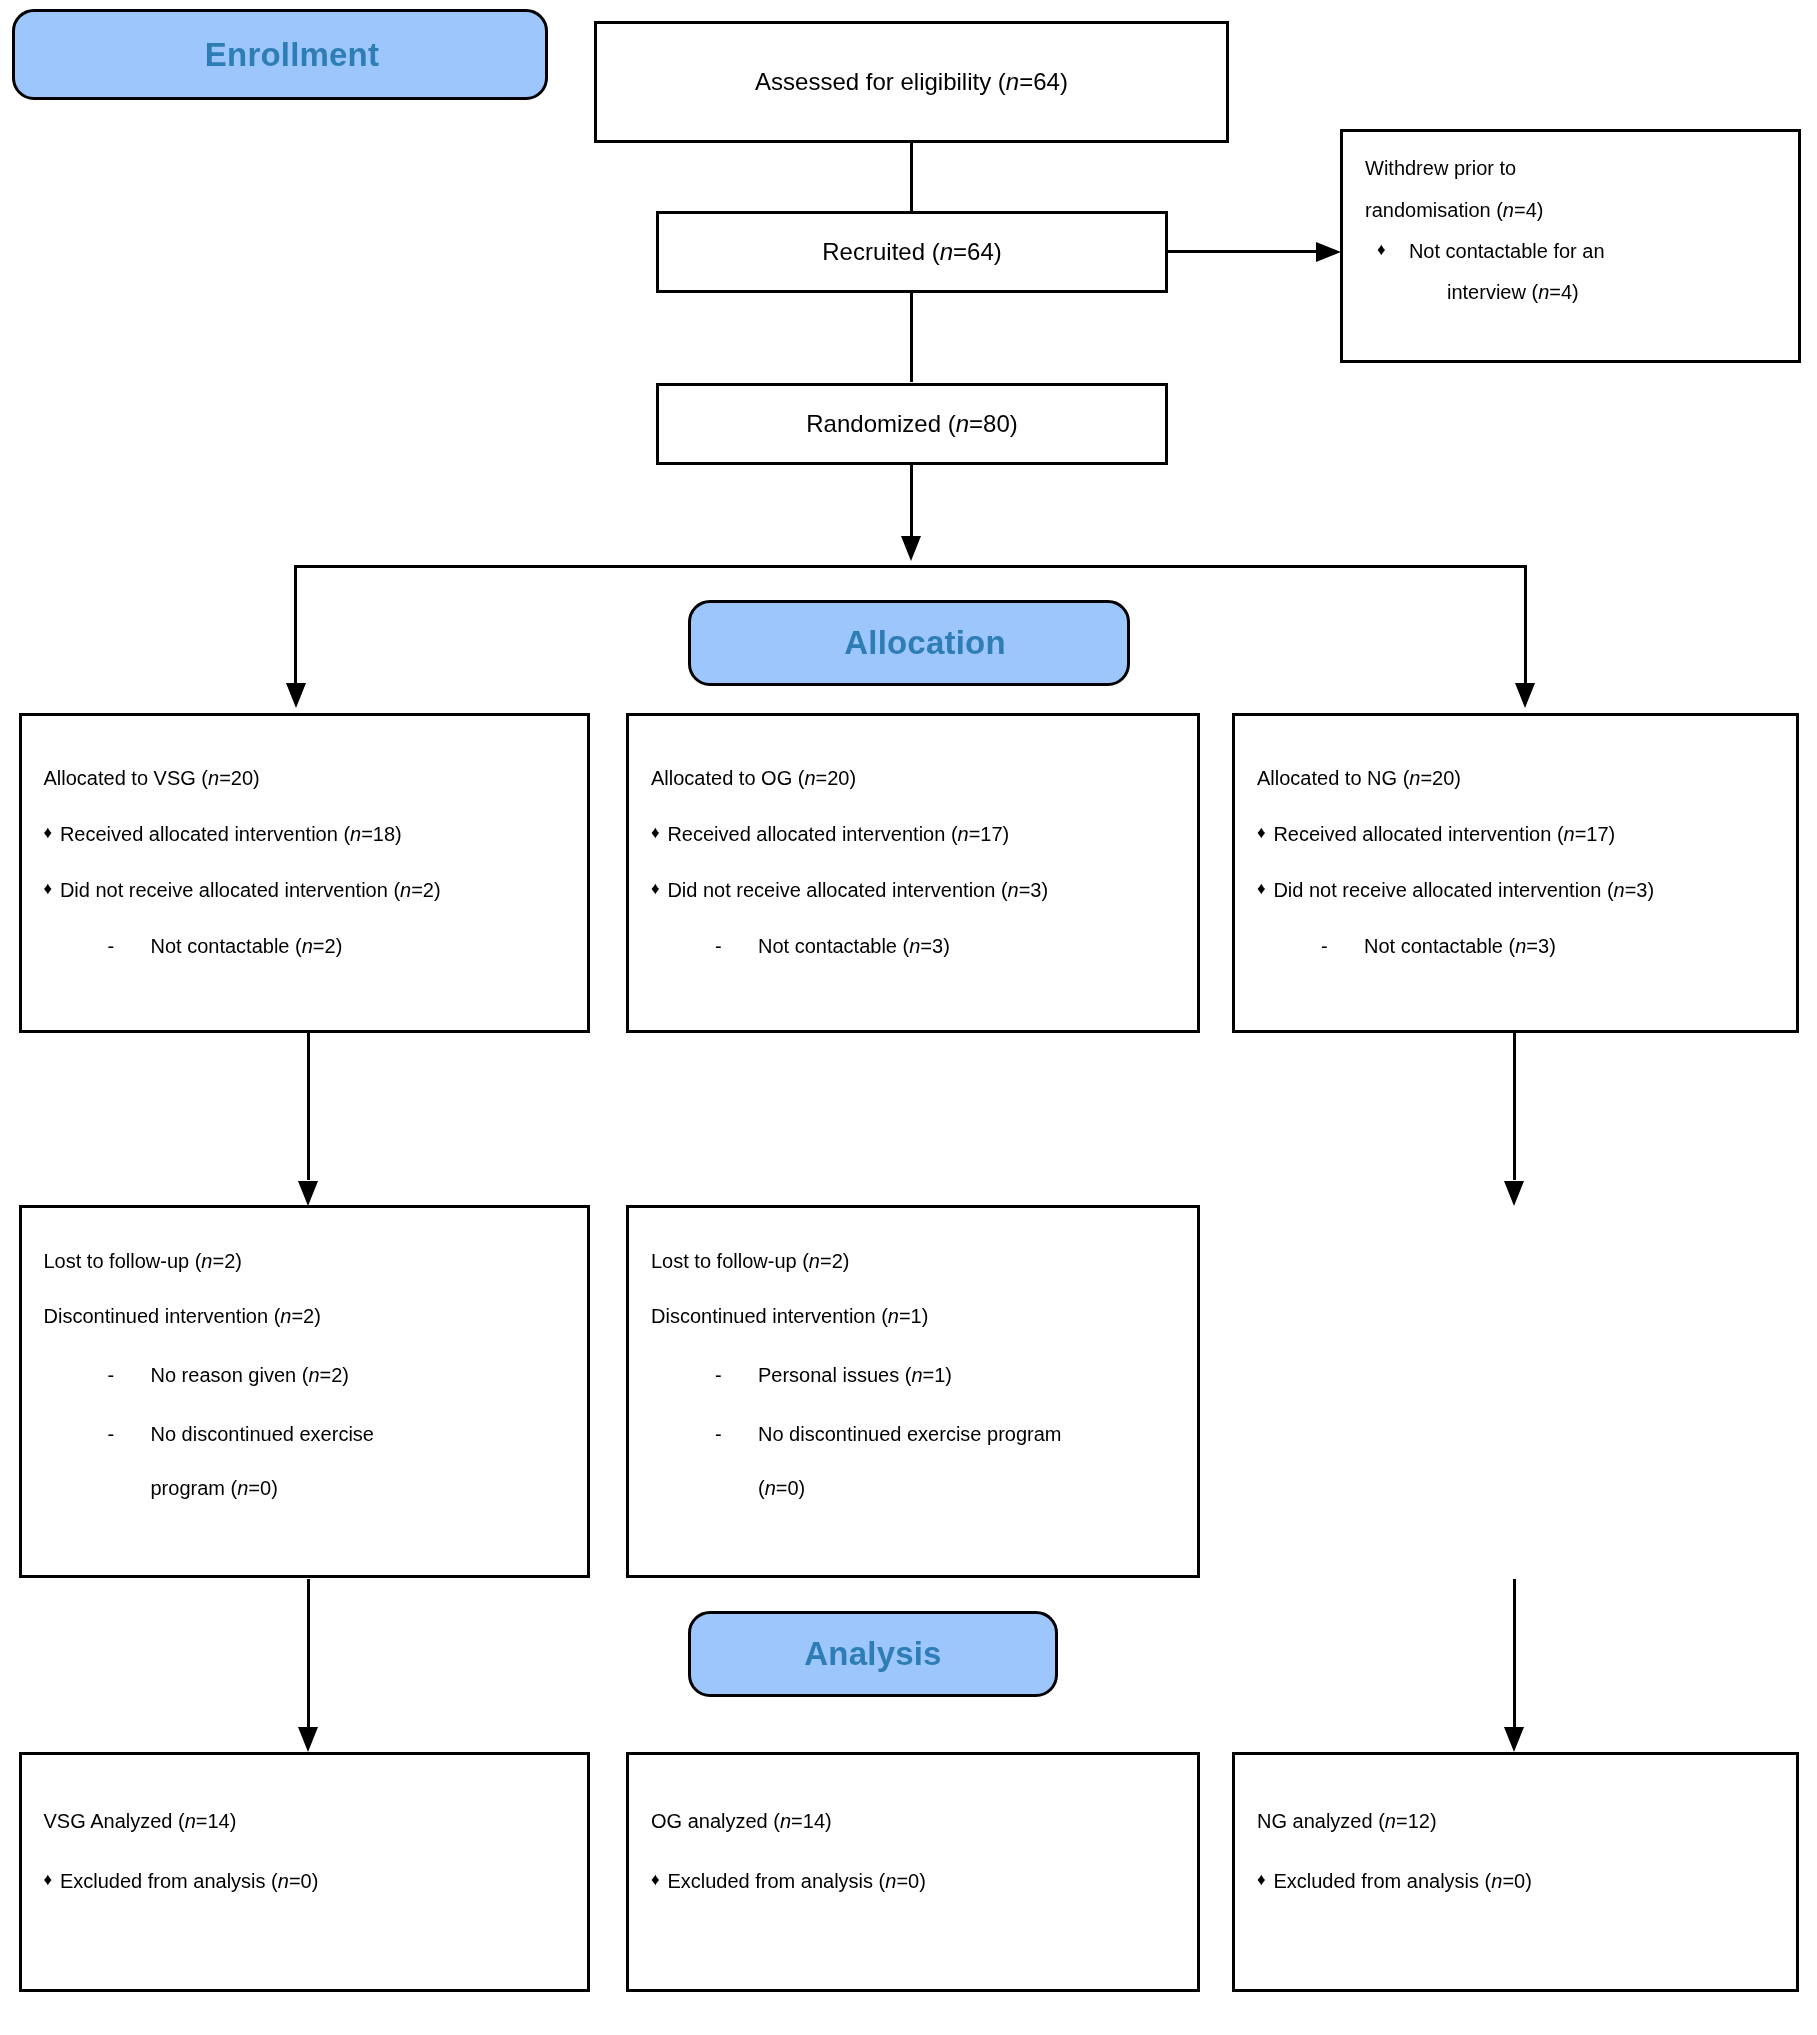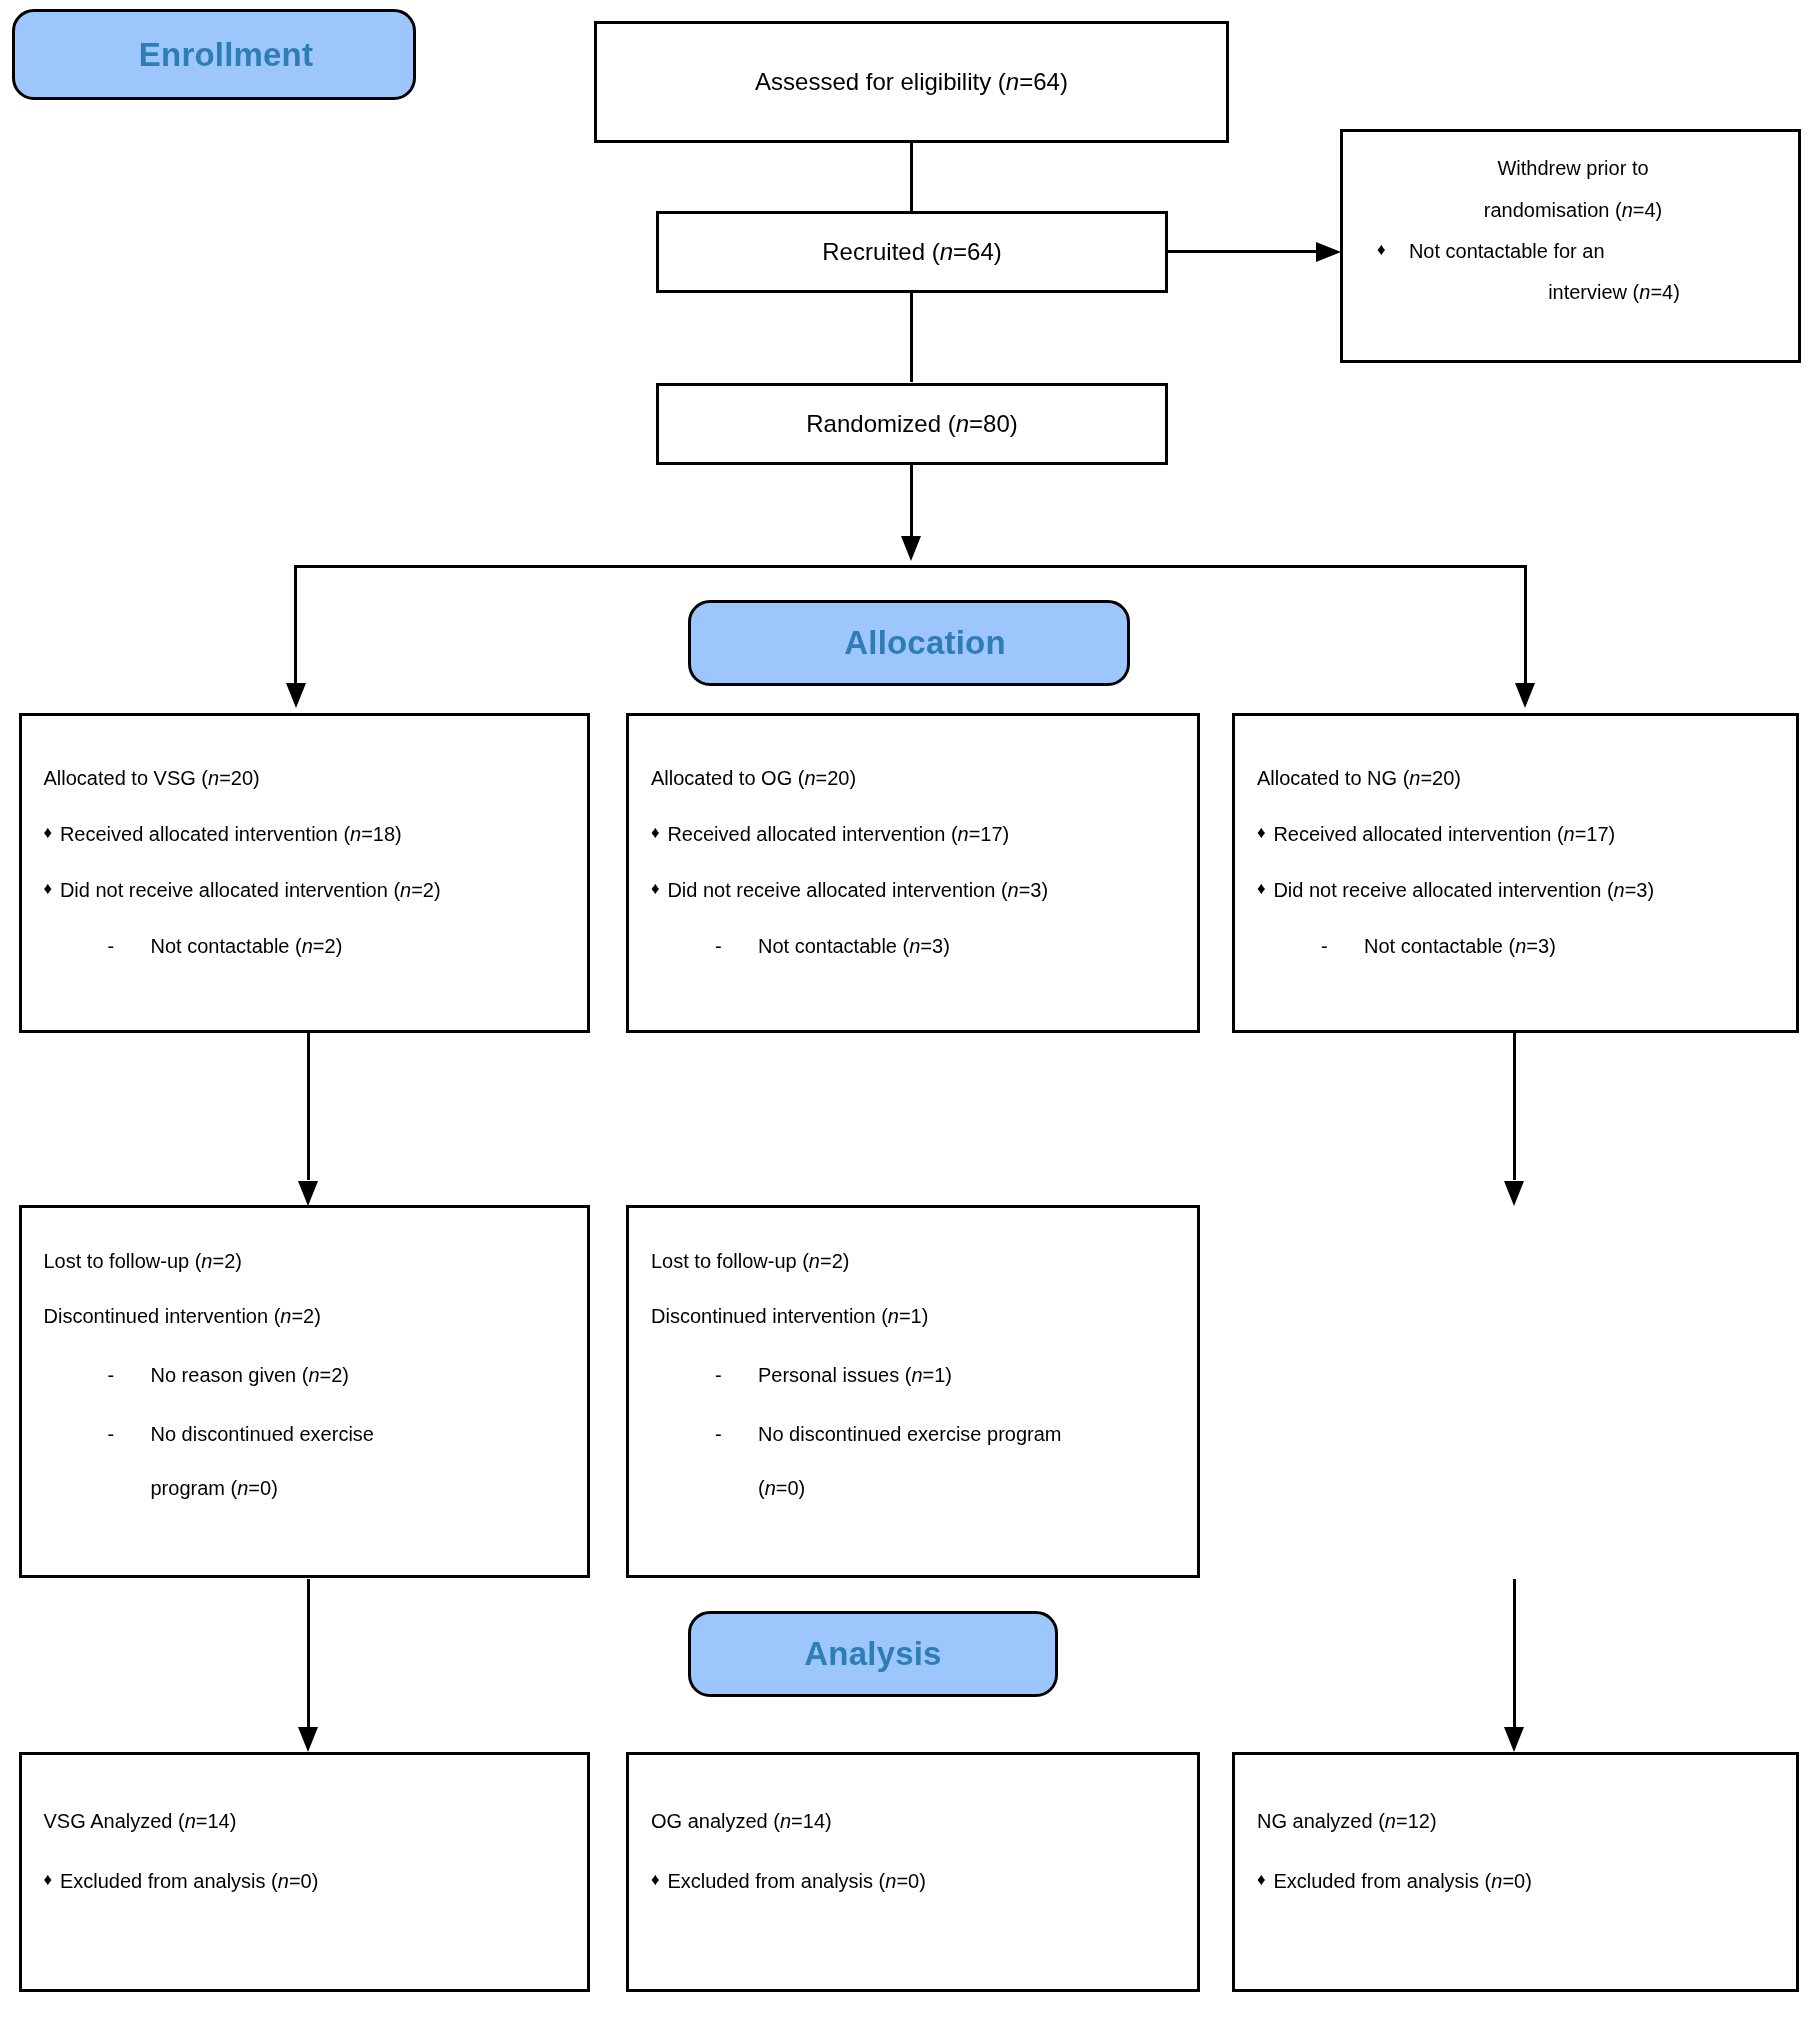--- a/index.html
+++ b/index.html
@@ -122,42 +122,42 @@
     border-bottom: 10px solid transparent;
     border-left: 25px solid #000000;
     z-index: 3;
   }
 </style>
 </head>
 <body>
 
 <div id="canvas">
 
-  <div class="stage-badge" style="left:12px; top:9.4px; width:404px; height:91px;padding-left:24px;">
+  <div class="stage-badge" style="left:12px; top:9.4px; width:536px; height:91px;padding-left:24px;">
     <span>Enrollment</span>
   </div>
 
   <div class="box center-text" style="left:594px; top:20.6px; width:635px; height:122px;">
     <div class="line">
       <span>Assessed for eligibility (</span><em class="n">n</em><span>=64)</span>
     </div>
   </div>
 
   <div class="vline" style="left:910px; top:143px; height:68px;"></div>
 
   <div class="box center-text" style="left:656px; top:211px; width:512px; height:82px;">
     <div class="line">
       <span>Recruited (</span><em class="n">n</em><span>=64)</span>
     </div>
   </div>
 
   <div class="hline" style="left:1168px; top:250px; width:148px;"></div>
   <div class="arrow-right" style="left:1316px; top:242px;"></div>
 
-  <div class="box" style="left:1340px; top:129px; width:461px; height:234px;text-align:center;">
+  <div class="box" style="left:1340px; top:129px; width:461px; height:234px;">
     <div class="blk" style="top:26px;">
       <div class="line">Withdrew prior to</div>
       <div class="line" style="margin-top:20.6px;">
         <span>randomisation (</span><em class="n">n</em><span>=4)</span>
       </div>
       <div class="bullet-row" style="margin-top:20.6px; padding-left:12px;">
         <span class="gly">♦</span>
         <span class="line" style="padding-left:15.5px;">Not contactable for an</span>
       </div>
       <div class="line" style="margin-top:20px; padding-left:82px;">

